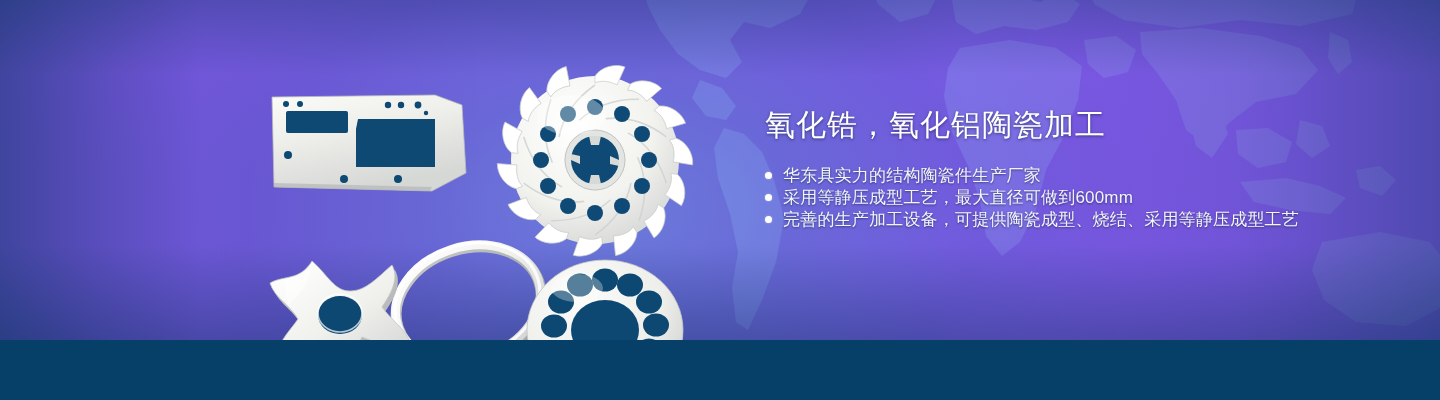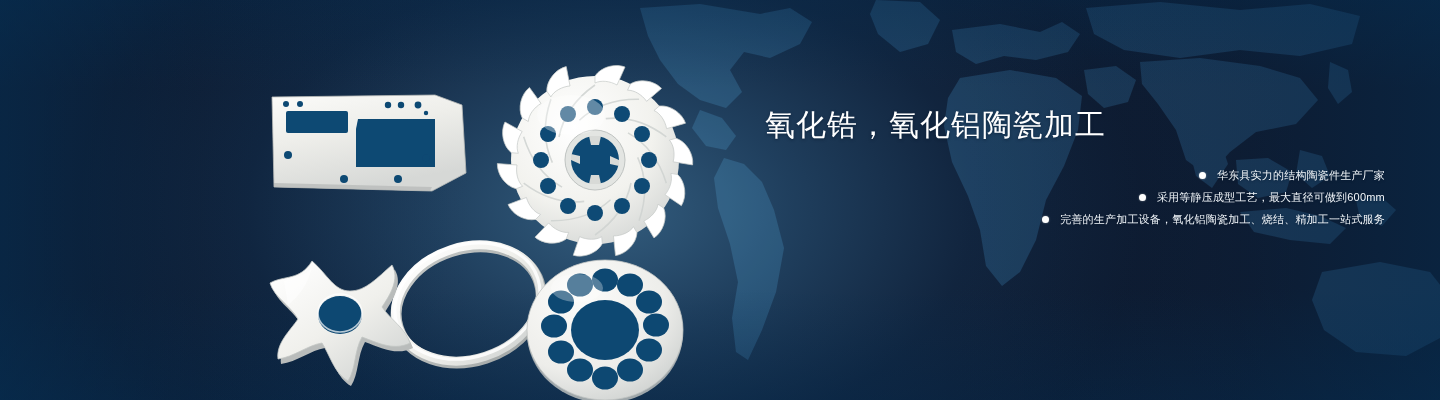--- a/index.html
+++ b/index.html
@@ -1,23 +1,23 @@
 <!DOCTYPE html>
 <html><head>
 <meta charset="utf-8">
 <style>
   html,body{margin:0;padding:0;background:#063f68;}
   body{font-family:"Liberation Sans","DejaVu Sans",sans-serif;}
 
   #banner{
     position:relative;
     width:1440px;
-    height:400px;
+    height:340px;
     overflow:hidden;
-    background:#0f172a;
+    background:#8b5cf6;
   }
 
   
   .bg-base{
     position:absolute; inset:0;
     background:
       radial-gradient(ellipse 620px 430px at 640px 215px,
         #2d6governor 0%, #2d6288 0%, #1d5179 32%, #0f4771 58%, #0a4270 78%, #07406a 100%);
   }
   .bg-base2{
@@ -76,26 +76,25 @@
   .bullets{
     list-style:none;
     margin:27px 0 0 0;
     padding:0;
   }
   .bullets li{
     display:flex;
     align-items:center;
     margin-bottom:7px;
     color:#f2f6fa;
-    font-size:11px;
+    font-size:17px;
     line-height:15px;
     letter-spacing:.2px;
     text-shadow:0 1px 2px rgba(0,20,40,.5);
     white-space:nowrap;
-    justify-content:flex-end;
   }
   .dot{
     width:7px;height:7px;
     border-radius:50%;
     background:#ffffff;
     flex:0 0 auto;
     margin-right:11px;
     box-shadow:0 0 2px rgba(255,255,255,.45);
   }
 
@@ -329,18 +328,18 @@
       <li>
         <span class="dot"></span>
         <span>华东具实力的结构陶瓷件生产厂家</span>
       </li>
       <li>
         <span class="dot"></span>
         <span>采用等静压成型工艺，最大直径可做到600mm</span>
       </li>
       <li>
         <span class="dot"></span>
-        <span>完善的生产加工设备，氧化铝陶瓷加工、烧结、精加工一站式服务</span>
+        <span>完善的生产加工设备，可提供陶瓷成型、烧结、采用等静压成型工艺</span>
       </li>
     </ul>
   </div>
 
 </div>
 
 </body></html>

